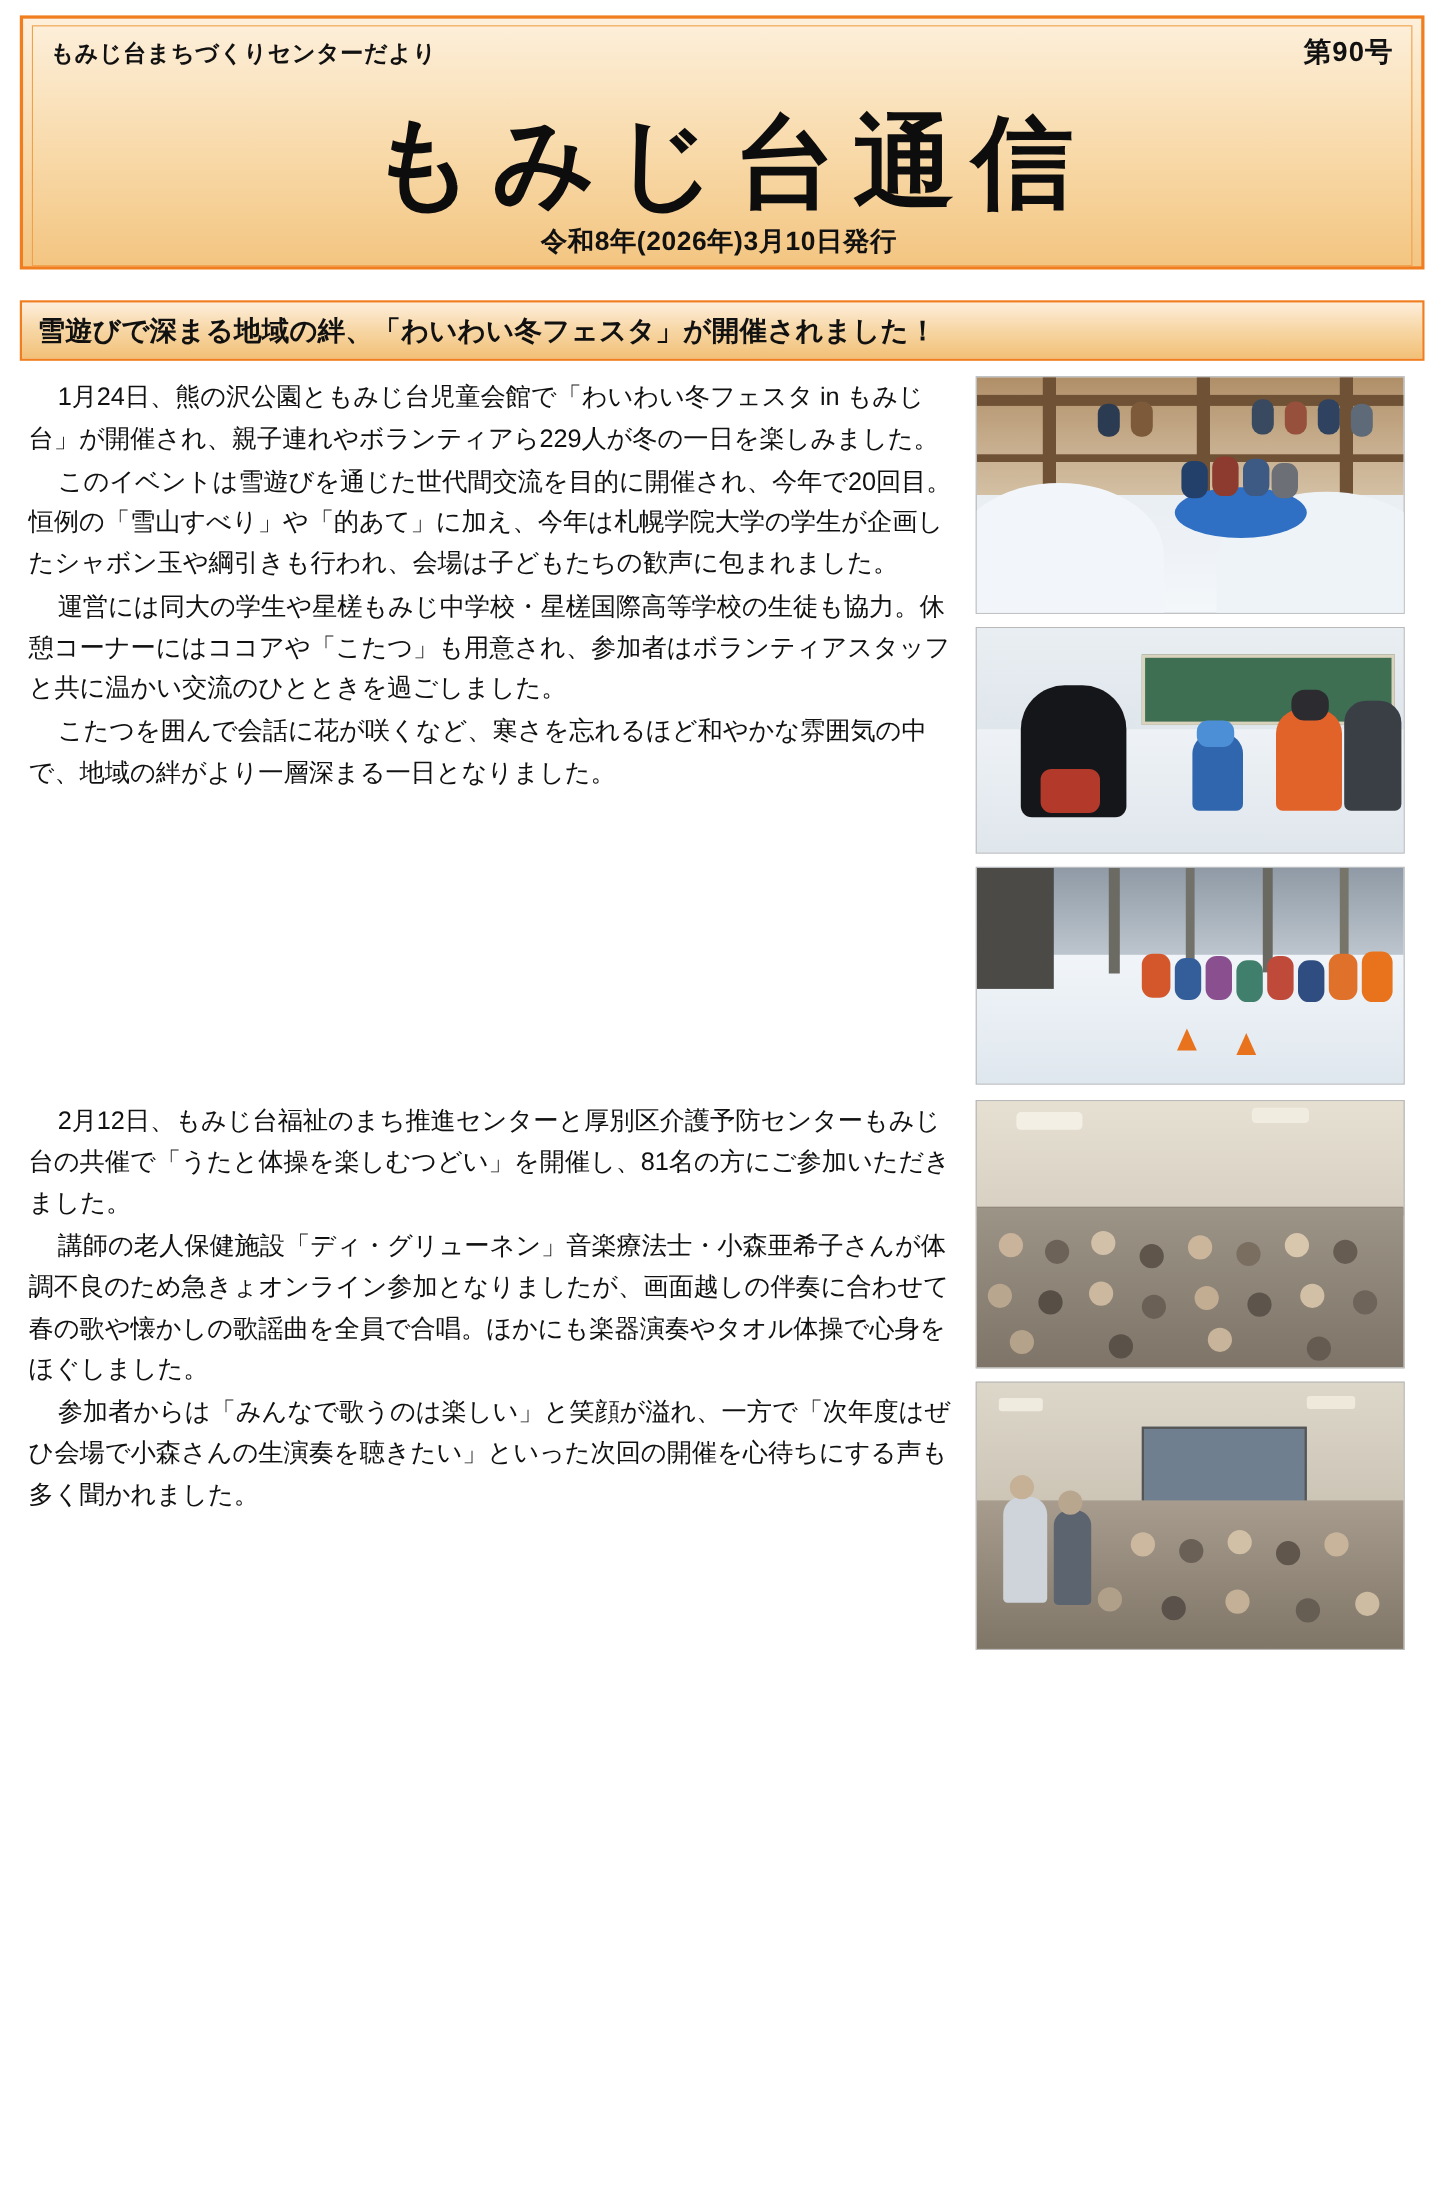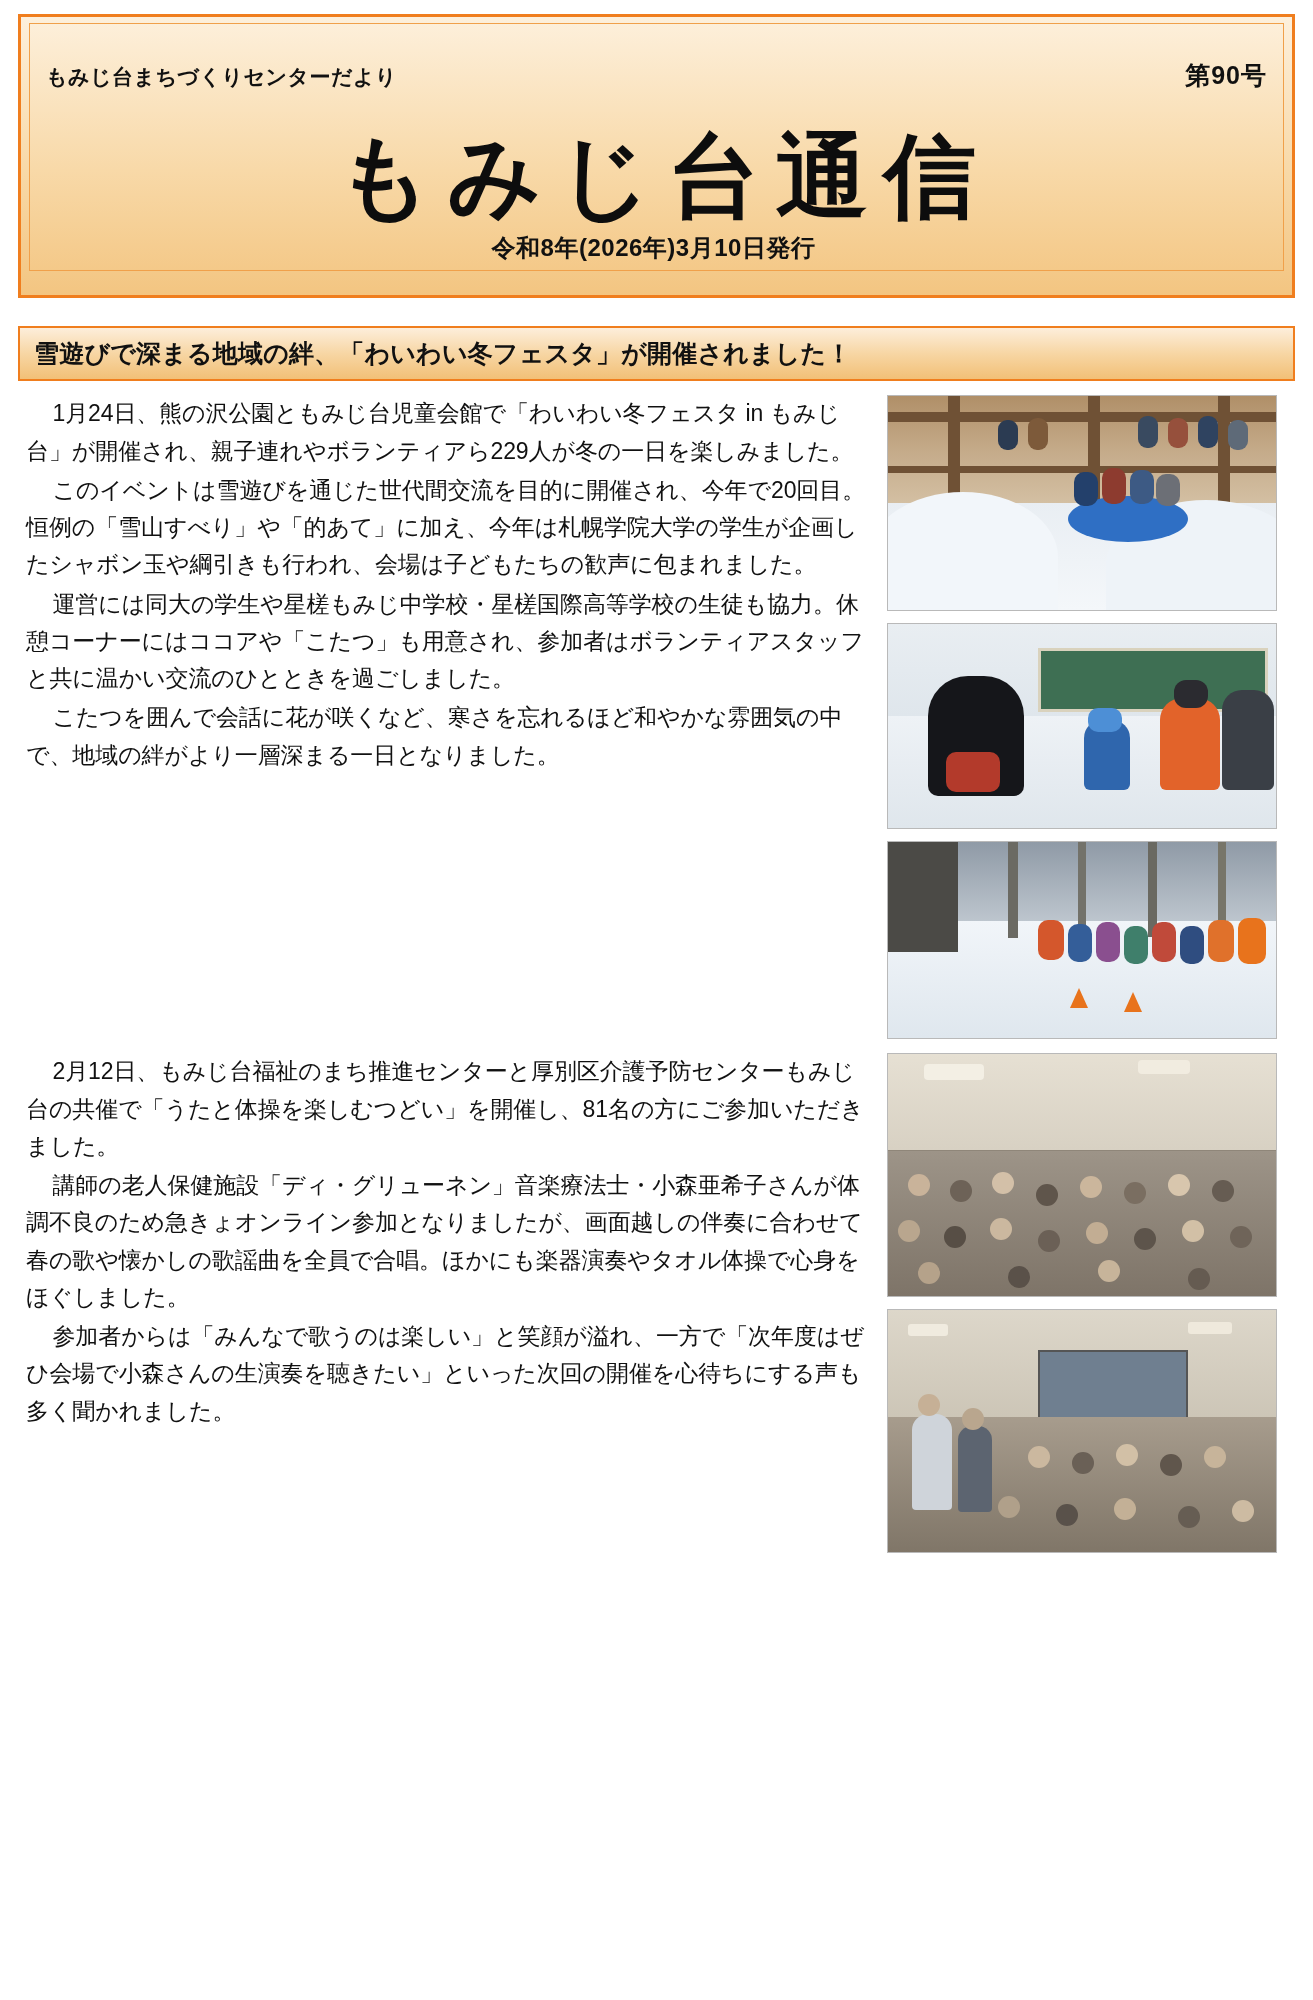--- a/index.html
+++ b/index.html
@@ -19,21 +19,21 @@
     width: 1313px;
     height: 2000px;
     padding: 14px 18px 0 18px;
     position: relative;
   }
 
   
   .masthead {
     border: 3px solid #f07e1e;
     background: linear-gradient(180deg, #fdf0dc 0%, #f8d9a8 55%, #f3c581 100%);
-    padding: 6px 8px 24px 8px;
+    padding: 6px 8px 0 8px;
     position: relative;
   }
   .masthead-inner {
     border: 1px solid #f0a04a;
     padding: 2px 12px 6px 12px;
   }
   .mast-top {
     display: flex;
     justify-content: space-between;
     align-items: baseline;
@@ -43,21 +43,20 @@
     font-size: 21px;
     font-weight: bold;
     letter-spacing: 0.5px;
     color: #111;
   }
   .mast-top .issue {
     font-size: 25px;
     font-weight: bold;
     color: #111;
     letter-spacing: 1px;
-    margin-top: 29px;
   }
   .mast-title {
     text-align: center;
     font-family: "DejaVu Sans", "Liberation Sans", sans-serif;
     font-weight: bold;
     font-size: 92px;
     line-height: 1.08;
     letter-spacing: 16px;
     color: #0d0d0d;
     padding: 2px 0 2px 16px;

